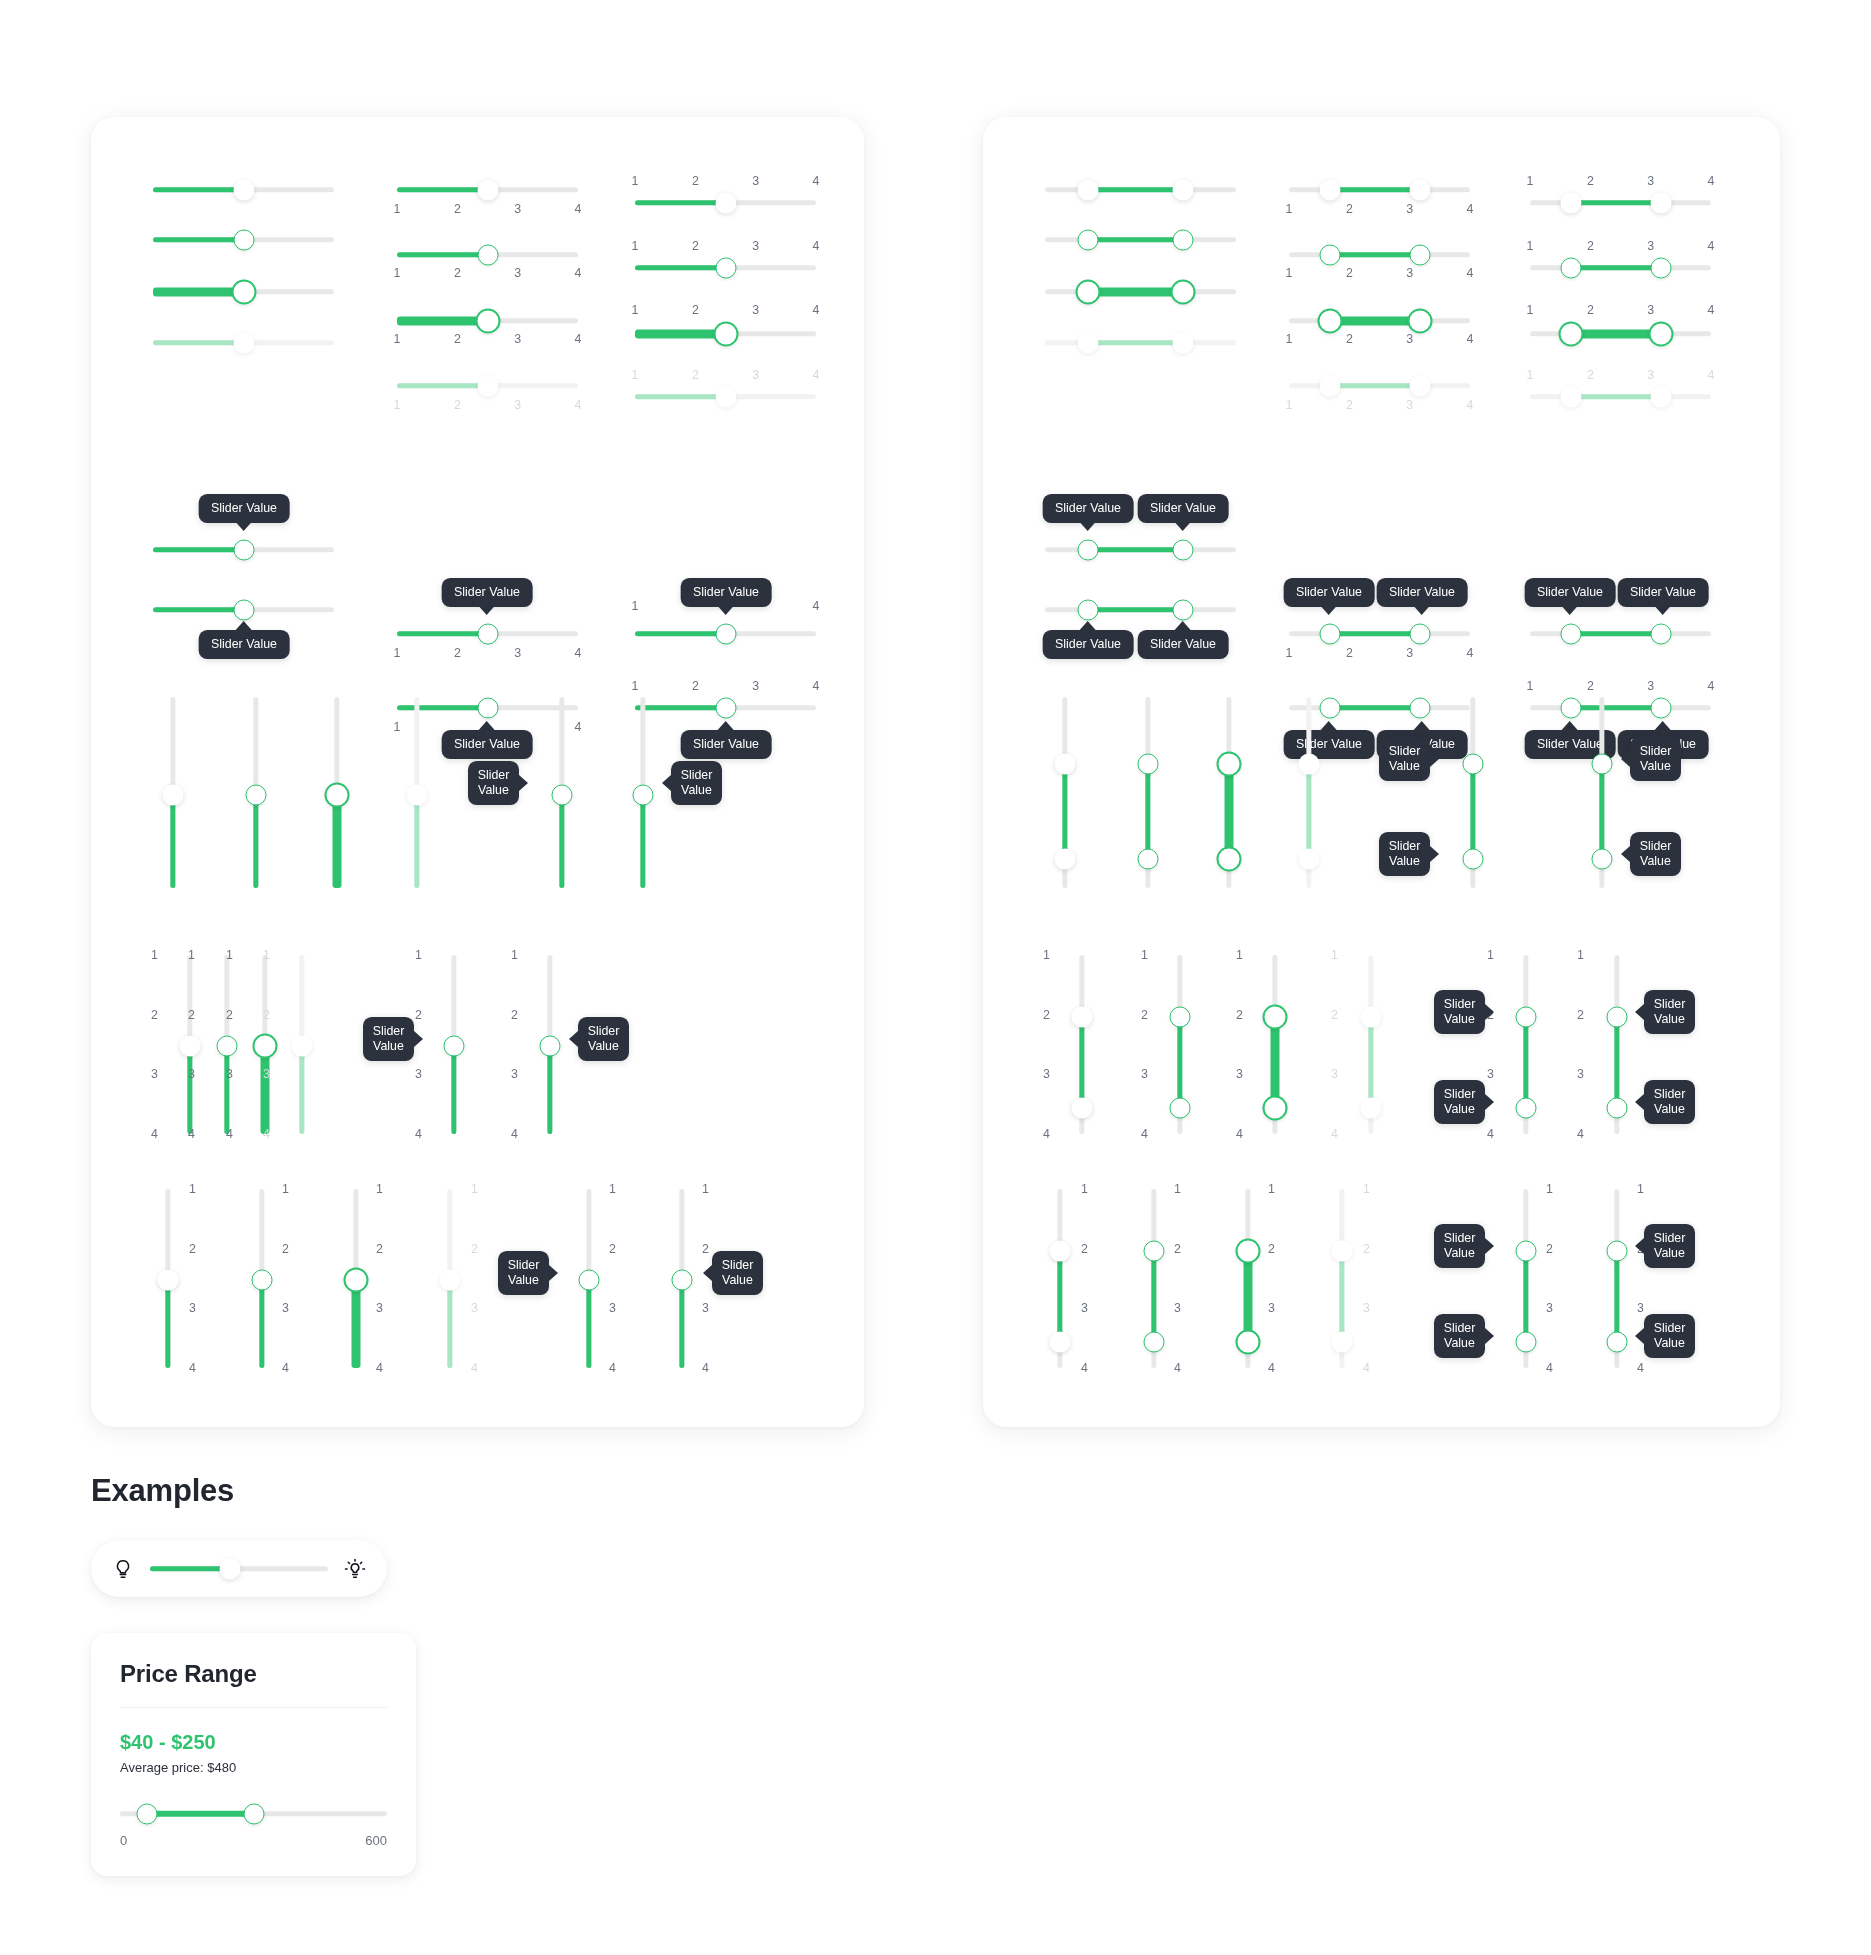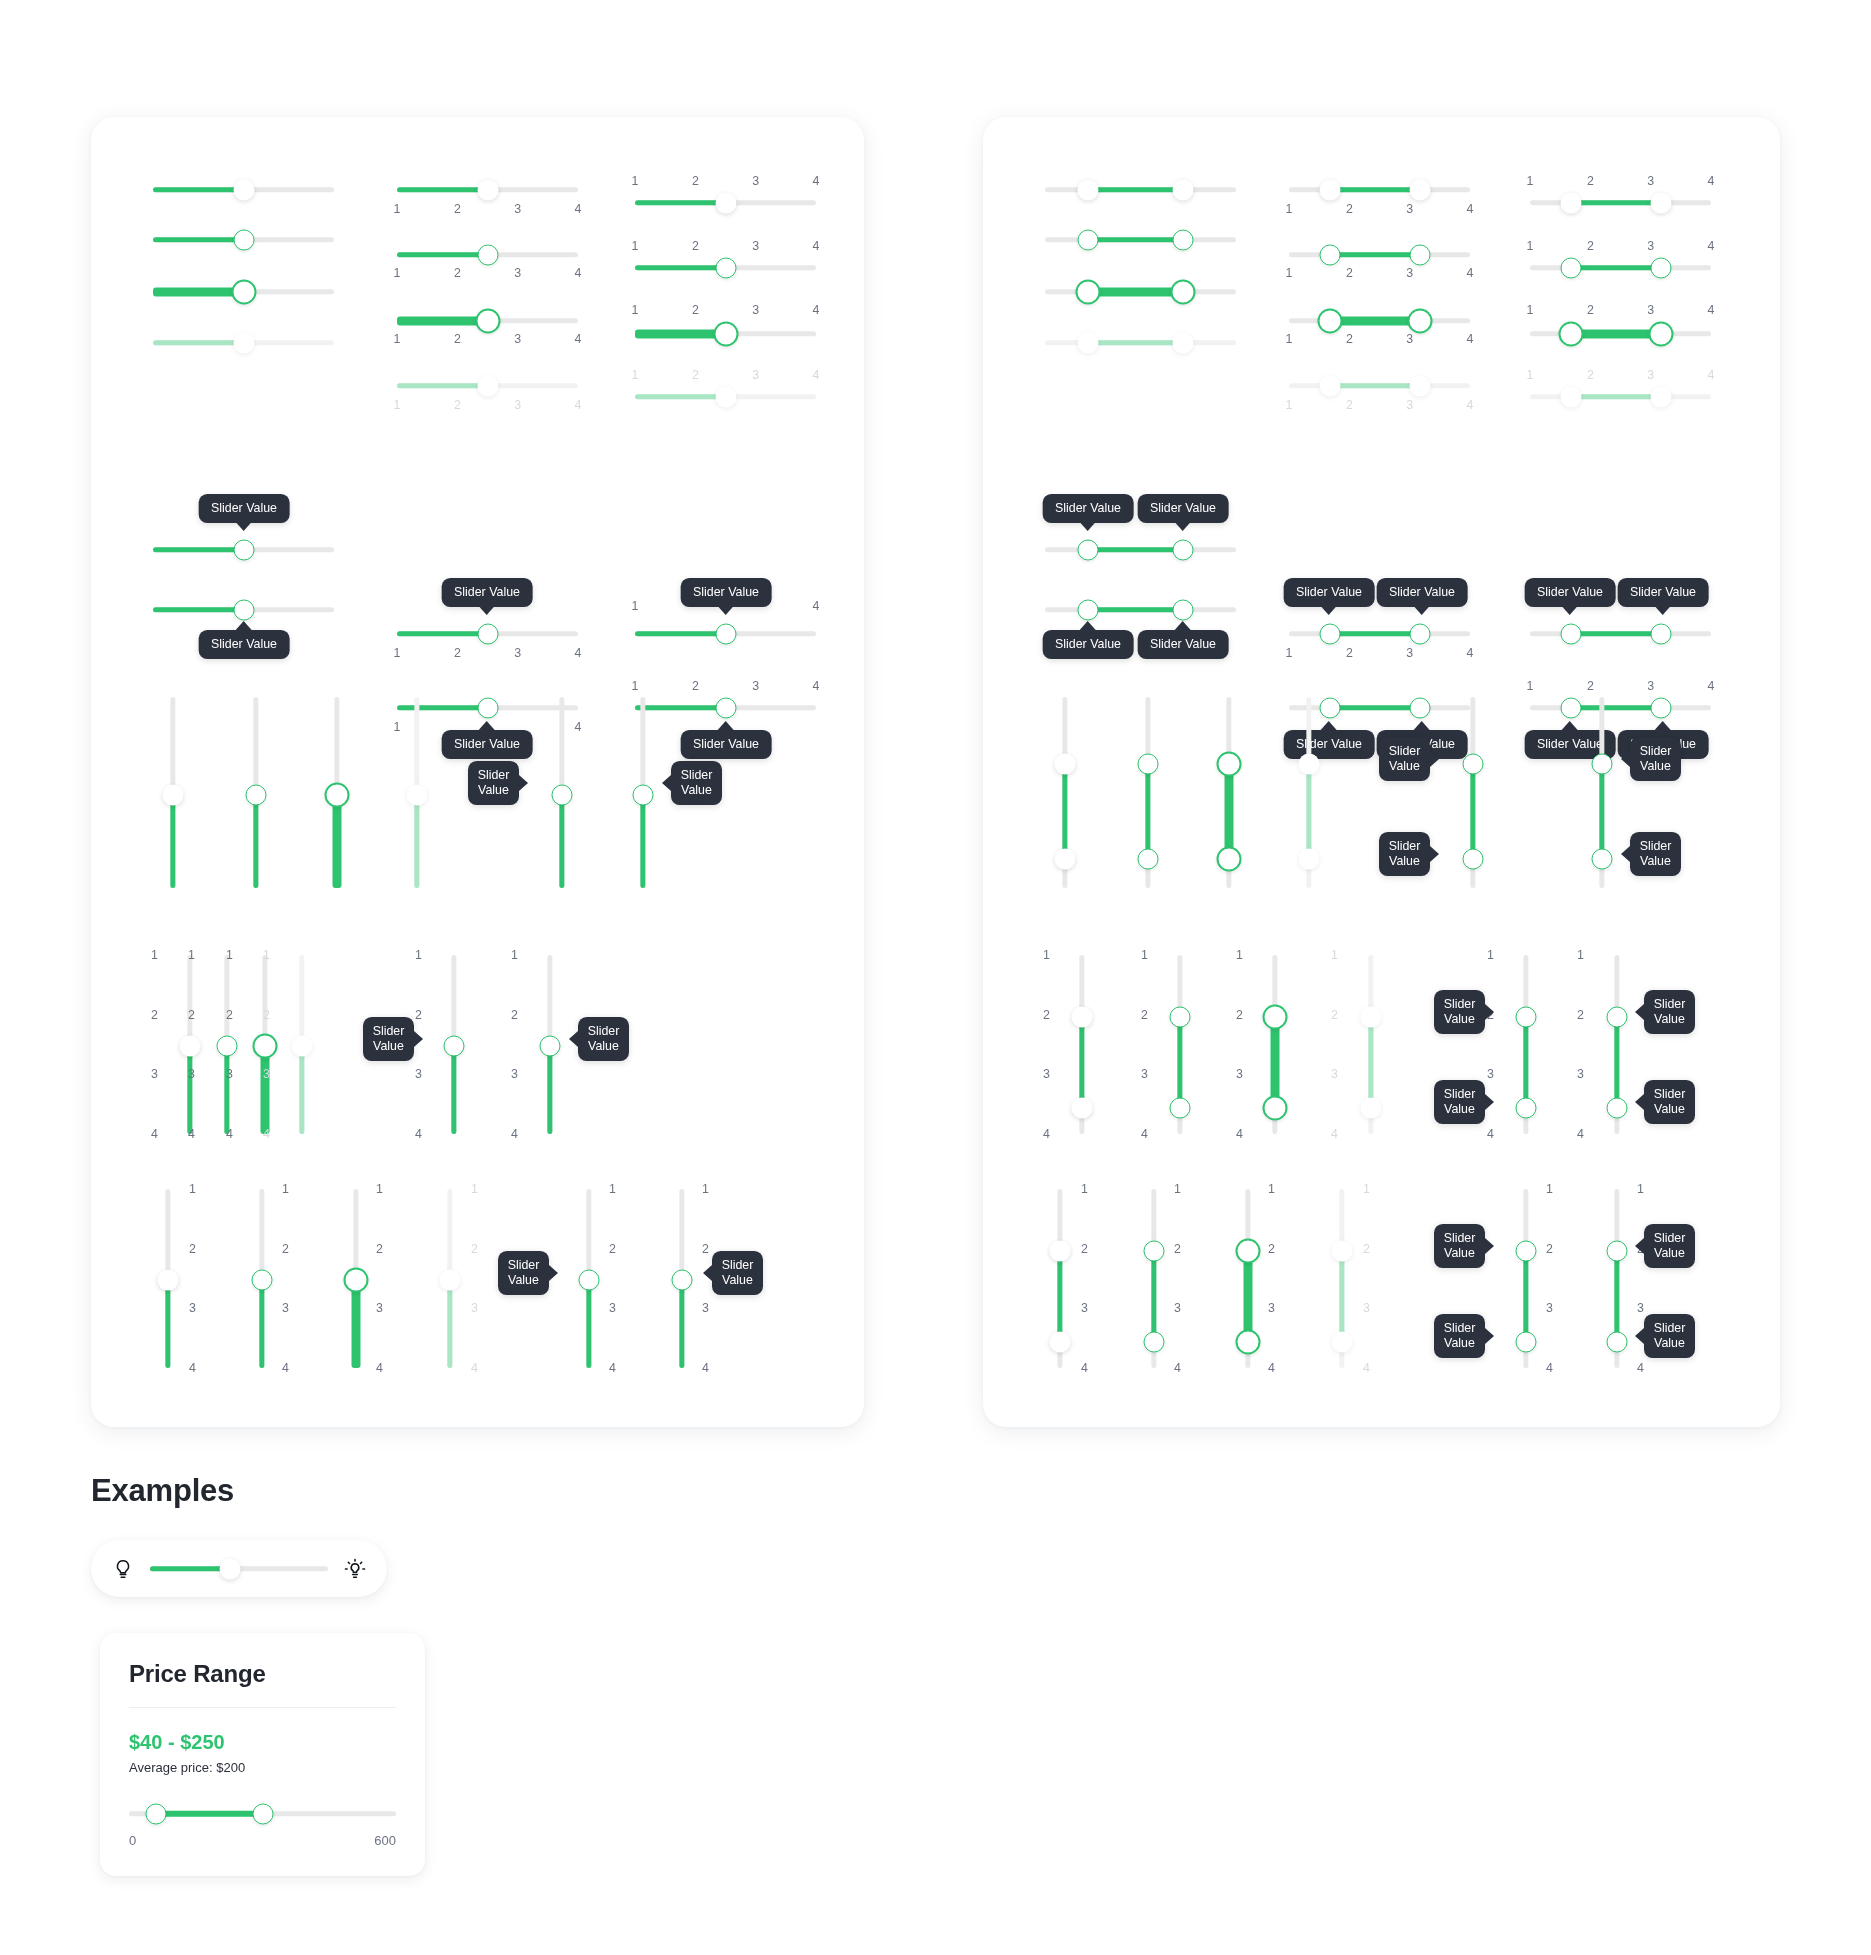--- a/index.html
+++ b/index.html
@@ -95,21 +95,21 @@
     position:absolute; left:91px; top:1473px;
     font-size:31px; font-weight:bold; letter-spacing:-0.2px; color:#22262e;
   }
   #brightness-card{
     position:absolute; left:91px; top:1540px; width:296px; height:57px;
     background:#fff; border-radius:29px;
     box-shadow:0 3.8px 13.4px rgba(20,30,50,.07), 0 1px 3.8px rgba(20,30,50,.04);
     display:flex; align-items:center; padding:0 21px;
   }
   #price-card{
-    position:absolute; left:100px; top:1633px; width:325px; height:243px;
+    position:absolute; left:91px; top:1633px; width:325px; height:243px;
     background:#fff; border-radius:16px;
     box-shadow:0 3.8px 14.3px rgba(20,30,50,.07), 0 1px 3.8px rgba(20,30,50,.04);
     padding:27px 29px;
   }
   #price-title{ font-size:24px; font-weight:bold; color:#22262e; letter-spacing:-0.2px; }
   #price-divider{ margin-top:19px; height:1px; background:#eceef0; }
   #price-value{ margin-top:23px; font-size:20px; font-weight:bold; color:#2ec46f; }
   #price-avg{ margin-top:5.7px; font-size:13px; color:#2b303b; }
   #price-slider-wrap{ position:relative; margin-top:27px; height:24px; }
   #price-bounds{ display:flex; justify-content:space-between;
@@ -1032,21 +1032,21 @@
       <path d="M9.5 18h5M10.5 21h3M12 6.2a4.2 4.2 0 0 0-2.4 7.6c.35.3.55.7.55 1.1v.6h3.7v-.6c0-.4.2-.8.55-1.1A4.2 4.2 0 0 0 12 6.2z"></path>
       <path d="M12 1.6v1.8M19.3 4.7l-1.3 1.3M22.4 12h-1.8M4.7 4.7 6 6M1.6 12h1.8"></path>
     </svg>
   </span>
 </div>
 
 <div id="price-card">
   <div id="price-title">Price Range</div>
   <div id="price-divider"></div>
   <div id="price-value">$40 - $250</div>
-  <div id="price-avg">Average price: $200</div>
+  <div id="price-avg">Average price: $480</div>
   <div id="price-slider-wrap">
     <div class="track"></div>
     <div class="fill f-md" style="left:10%;width:40%;"></div>
     <div class="thumb ring-sm" style="left:10%;"></div>
     <div class="thumb ring-sm" style="left:50%;"></div>
   </div>
   <div id="price-bounds">
     <span>0</span>
     <span>600</span>
   </div>

